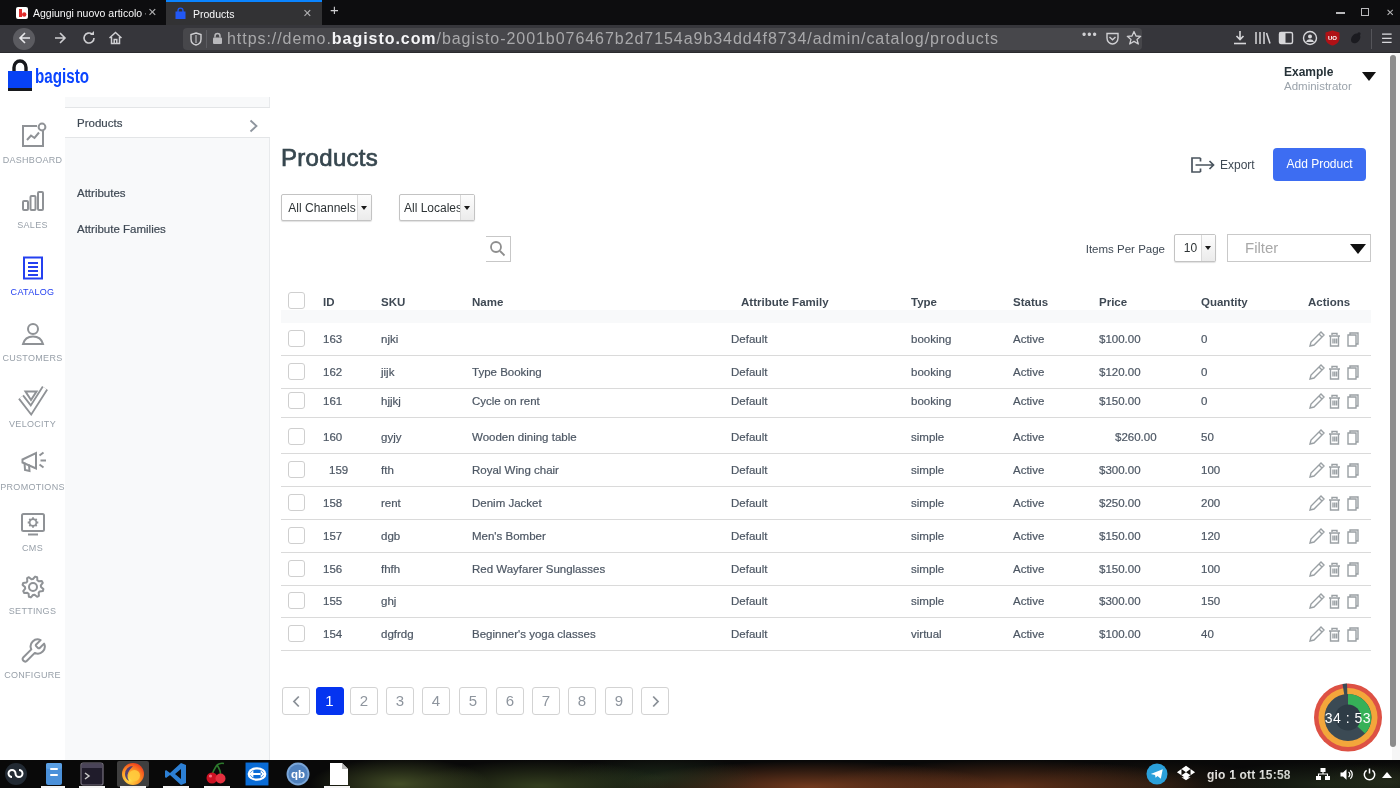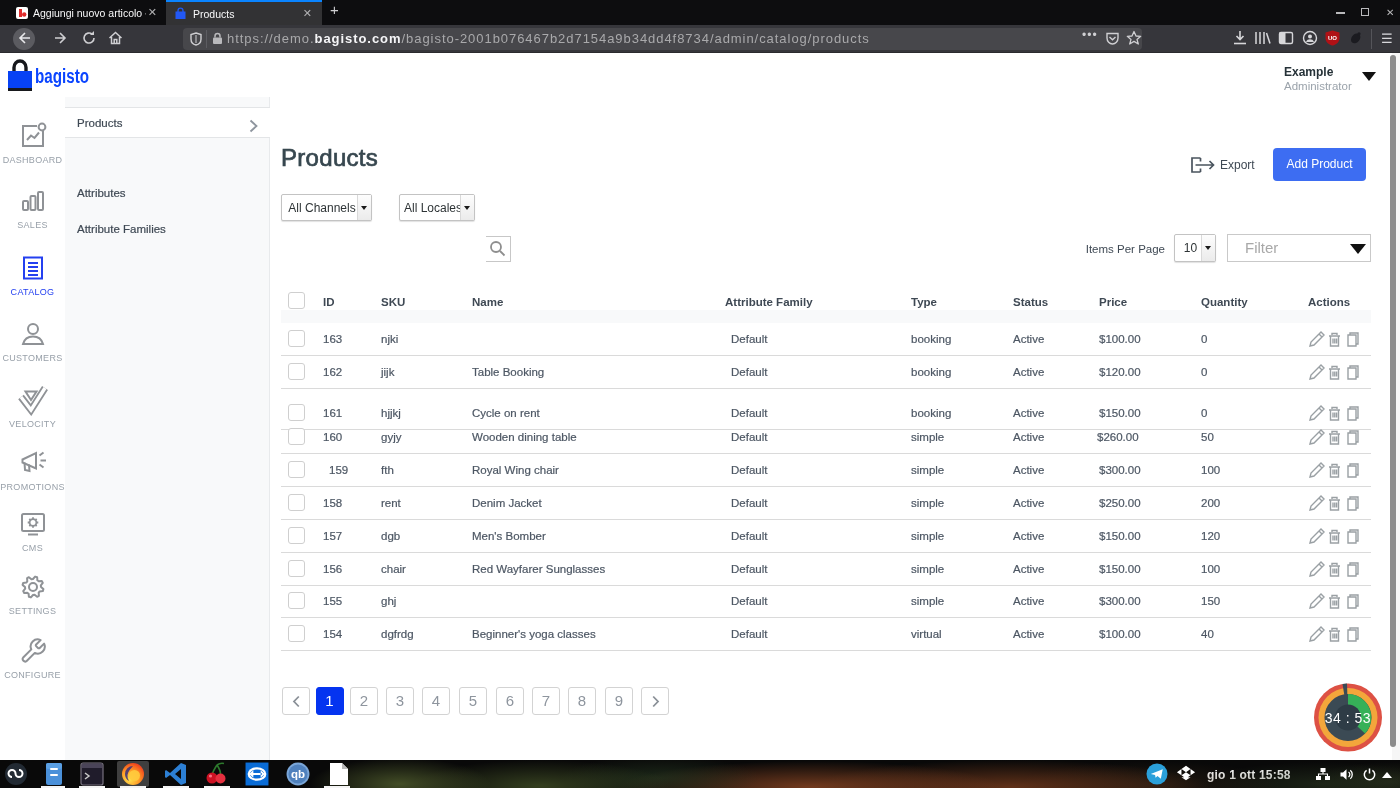--- a/index.html
+++ b/index.html
@@ -13,21 +13,21 @@
 #tab2 { left:166px; width:156px; background:#323234; border-top:2px solid #0a84ff; }
 .tabtitle { white-space:nowrap; overflow:hidden; flex:1; }
 .tabclose { color:#b1b1b3; font-size:11px; margin:0 7px 0 4px; }
 #newtab { position:absolute; left:330px; top:1px; color:#cfcfd1; font-size:15px; font-weight:400; }
 .winctl { position:absolute; top:5px; color:#b9b9bb; font-size:10px; }
 
 #navbar { position:absolute; top:25px; left:0; width:1400px; height:28px; background:#36363b; }
 #backbtn { position:absolute; left:13px; top:3px; width:22px; height:22px; border-radius:50%; background:#5b5b60; }
 .navico { position:absolute; top:6px; }
 #urlbar { position:absolute; left:183px; top:3px; width:959px; height:22px; background:#47474b; border-radius:4px; }
-#urltext { position:absolute; left:227px; top:3px; height:26px; line-height:22px; font-size:13px; color:#a9a9ab; white-space:nowrap; letter-spacing:0.95px; }
+#urltext { position:absolute; left:227px; top:3px; height:26px; line-height:22px; font-size:16px; color:#a9a9ab; white-space:nowrap; letter-spacing:0.95px; }
 #urltext b { color:#f5f5f7; font-weight:bold; }
 .urldiv { position:absolute; left:206px; top:5px; width:1px; height:18px; background:#5c5c61; }
 
 
 #pageheader { position:absolute; top:53px; left:0; width:1392px; height:44px; background:#fff; }
 #logotext { position:absolute; left:35px; top:12px; font-size:20px; font-weight:bold; color:#0b45ff; letter-spacing:0; transform:scaleX(0.76); transform-origin:left; }
 #usern { position:absolute; left:1284px; top:12px; font-size:12px; font-weight:bold; color:#263238; }
 #userr { position:absolute; left:1284px; top:27px; font-size:11.5px; color:#9ba3ab;text-align:center; }
 #usercaret { position:absolute; left:1362px; top:19px; width:0; height:0; border-left:7px solid transparent; border-right:7px solid transparent; border-top:9px solid #111; }
 #headshadow { position:absolute; top:97px; left:270px; width:1122px; height:7px; background:linear-gradient(rgba(0,0,0,0.10), rgba(0,0,0,0)); }
@@ -318,21 +318,21 @@
       <span class="txt">10</span>
       <span class="arr"></span>
     </div>
   <div id="filterbox">Filter</div>
 
   <div id="grid">
       <div class="cb" style="top:6px"></div>
 <span class="hdr" style="left:42px">ID</span>
       <span class="hdr" style="left:100px">SKU</span>
 <span class="hdr" style="left:191px">Name</span>
-      <span class="hdr" style="left:444px">Attribute Family</span>
+      <span class="hdr" style="left:460px">Attribute Family</span>
 <span class="hdr" style="left:630px">Type</span>
       <span class="hdr" style="left:732px">Status</span>
 <span class="hdr" style="left:818px">Price</span>
       <span class="hdr" style="left:920px">Quantity</span>
 <span class="hdr" style="left:1027px">Actions</span>
 <div id="hdrband"></div>
       <div class="row" style="top:37px">
     <div class="cb" style="top:7px"></div>
     <span class="cell" style="left:42px">163</span>
     <span class="cell" style="left:100px">njki</span>
@@ -345,33 +345,33 @@
     <span style="position:absolute; left:1027px; top:8px;"><svg width="52" height="17" viewBox="0 0 52 17">
 <path d="M2 15 L3 11 L11 3 L14 6 L6 14 Z M11 3 L13 1 L16 4 L14 6" stroke="#9aa0a4" stroke-width="1.4" fill="none"></path>
 <path d="M21 5 H32 M22.5 5 V15 H30.5 V5 M24 4 V2.5 H29 V4 M25 7.5 V12.5 M26.8 7.5 V12.5 M28.6 7.5 V12.5" stroke="#9aa0a4" stroke-width="1.4" fill="none"></path>
 <path d="M40 4 H48 V15 H40 Z M42 4 V2 H50 V13 H48" stroke="#9aa0a4" stroke-width="1.4" fill="none"></path>
 </svg></span>
   </div>
       <div class="row" style="top:69.8px">
     <div class="cb" style="top:7px"></div>
     <span class="cell" style="left:42px">162</span>
     <span class="cell" style="left:100px">jijk</span>
-    <span class="cell" style="left:191px">Table Booking</span>
+    <span class="cell" style="left:191px">Type Booking</span>
     <span class="cell" style="left:450px">Default</span>
     <span class="cell" style="left:630px">booking</span>
     <span class="cell" style="left:732px">Active</span>
     <span class="cell" style="left:818px">$120.00</span>
     <span class="cell" style="left:920px">0</span>
     <span style="position:absolute; left:1027px; top:8px;"><svg width="52" height="17" viewBox="0 0 52 17">
 <path d="M2 15 L3 11 L11 3 L14 6 L6 14 Z M11 3 L13 1 L16 4 L14 6" stroke="#9aa0a4" stroke-width="1.4" fill="none"></path>
 <path d="M21 5 H32 M22.5 5 V15 H30.5 V5 M24 4 V2.5 H29 V4 M25 7.5 V12.5 M26.8 7.5 V12.5 M28.6 7.5 V12.5" stroke="#9aa0a4" stroke-width="1.4" fill="none"></path>
 <path d="M40 4 H48 V15 H40 Z M42 4 V2 H50 V13 H48" stroke="#9aa0a4" stroke-width="1.4" fill="none"></path>
 </svg></span>
   </div>
-      <div class="row" style="top:111px">
+      <div class="row" style="top:99px">
     <div class="cb" style="top:7px"></div>
     <span class="cell" style="left:42px">161</span>
     <span class="cell" style="left:100px">hjjkj</span>
     <span class="cell" style="left:191px">Cycle on rent</span>
     <span class="cell" style="left:450px">Default</span>
     <span class="cell" style="left:630px">booking</span>
     <span class="cell" style="left:732px">Active</span>
     <span class="cell" style="left:818px">$150.00</span>
     <span class="cell" style="left:920px">0</span>
     <span style="position:absolute; left:1027px; top:8px;"><svg width="52" height="17" viewBox="0 0 52 17">
@@ -381,21 +381,21 @@
 </svg></span>
   </div>
       <div class="row" style="top:135.39999999999998px">
     <div class="cb" style="top:7px"></div>
     <span class="cell" style="left:42px">160</span>
     <span class="cell" style="left:100px">gyjy</span>
     <span class="cell" style="left:191px">Wooden dining table</span>
     <span class="cell" style="left:450px">Default</span>
     <span class="cell" style="left:630px">simple</span>
     <span class="cell" style="left:732px">Active</span>
-    <span class="cell" style="left:816px">$260.00</span>
+    <span class="cell" style="left:834px">$260.00</span>
     <span class="cell" style="left:920px">50</span>
     <span style="position:absolute; left:1027px; top:8px;"><svg width="52" height="17" viewBox="0 0 52 17">
 <path d="M2 15 L3 11 L11 3 L14 6 L6 14 Z M11 3 L13 1 L16 4 L14 6" stroke="#9aa0a4" stroke-width="1.4" fill="none"></path>
 <path d="M21 5 H32 M22.5 5 V15 H30.5 V5 M24 4 V2.5 H29 V4 M25 7.5 V12.5 M26.8 7.5 V12.5 M28.6 7.5 V12.5" stroke="#9aa0a4" stroke-width="1.4" fill="none"></path>
 <path d="M40 4 H48 V15 H40 Z M42 4 V2 H50 V13 H48" stroke="#9aa0a4" stroke-width="1.4" fill="none"></path>
 </svg></span>
   </div>
       <div class="row" style="top:168.2px">
     <div class="cb" style="top:7px"></div>
     <span class="cell" style="left:48px">159</span>
@@ -440,21 +440,21 @@
     <span class="cell" style="left:920px">120</span>
     <span style="position:absolute; left:1027px; top:8px;"><svg width="52" height="17" viewBox="0 0 52 17">
 <path d="M2 15 L3 11 L11 3 L14 6 L6 14 Z M11 3 L13 1 L16 4 L14 6" stroke="#9aa0a4" stroke-width="1.4" fill="none"></path>
 <path d="M21 5 H32 M22.5 5 V15 H30.5 V5 M24 4 V2.5 H29 V4 M25 7.5 V12.5 M26.8 7.5 V12.5 M28.6 7.5 V12.5" stroke="#9aa0a4" stroke-width="1.4" fill="none"></path>
 <path d="M40 4 H48 V15 H40 Z M42 4 V2 H50 V13 H48" stroke="#9aa0a4" stroke-width="1.4" fill="none"></path>
 </svg></span>
   </div>
       <div class="row" style="top:266.59999999999997px">
     <div class="cb" style="top:7px"></div>
     <span class="cell" style="left:42px">156</span>
-    <span class="cell" style="left:100px">chair</span>
+    <span class="cell" style="left:100px">fhfh</span>
     <span class="cell" style="left:191px">Red Wayfarer Sunglasses</span>
     <span class="cell" style="left:450px">Default</span>
     <span class="cell" style="left:630px">simple</span>
     <span class="cell" style="left:732px">Active</span>
     <span class="cell" style="left:818px">$150.00</span>
     <span class="cell" style="left:920px">100</span>
     <span style="position:absolute; left:1027px; top:8px;"><svg width="52" height="17" viewBox="0 0 52 17">
 <path d="M2 15 L3 11 L11 3 L14 6 L6 14 Z M11 3 L13 1 L16 4 L14 6" stroke="#9aa0a4" stroke-width="1.4" fill="none"></path>
 <path d="M21 5 H32 M22.5 5 V15 H30.5 V5 M24 4 V2.5 H29 V4 M25 7.5 V12.5 M26.8 7.5 V12.5 M28.6 7.5 V12.5" stroke="#9aa0a4" stroke-width="1.4" fill="none"></path>
 <path d="M40 4 H48 V15 H40 Z M42 4 V2 H50 V13 H48" stroke="#9aa0a4" stroke-width="1.4" fill="none"></path>

